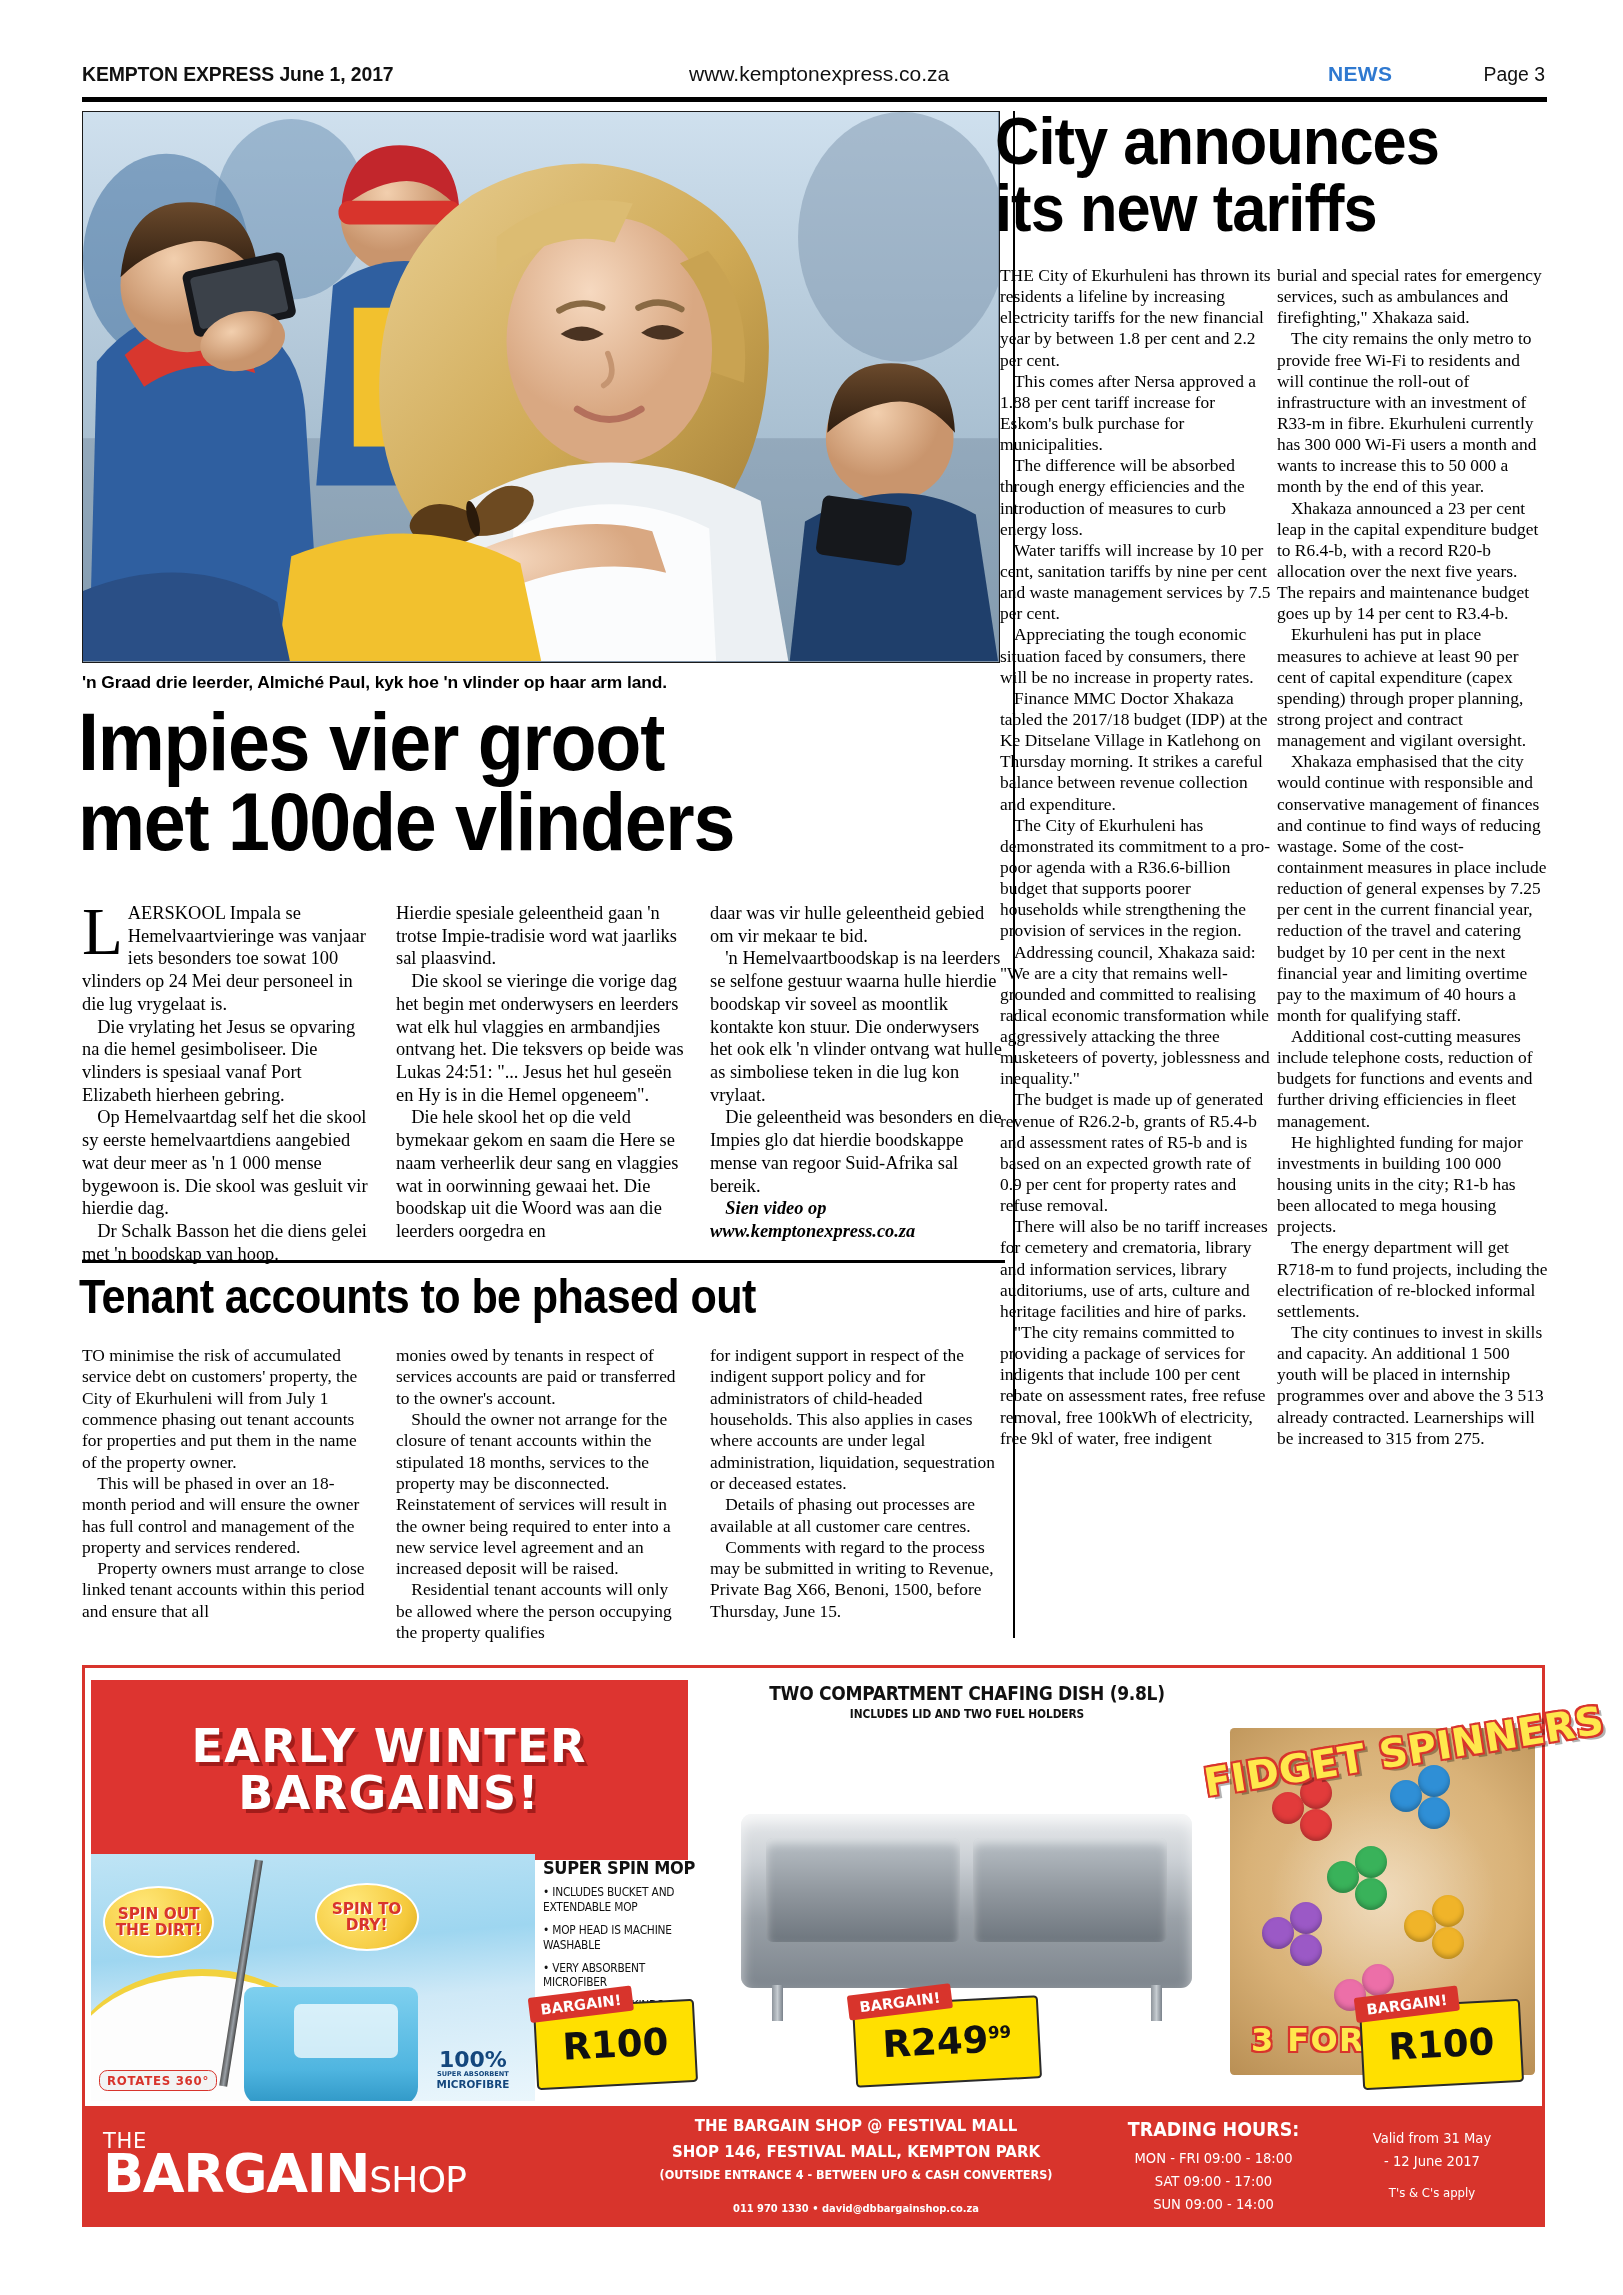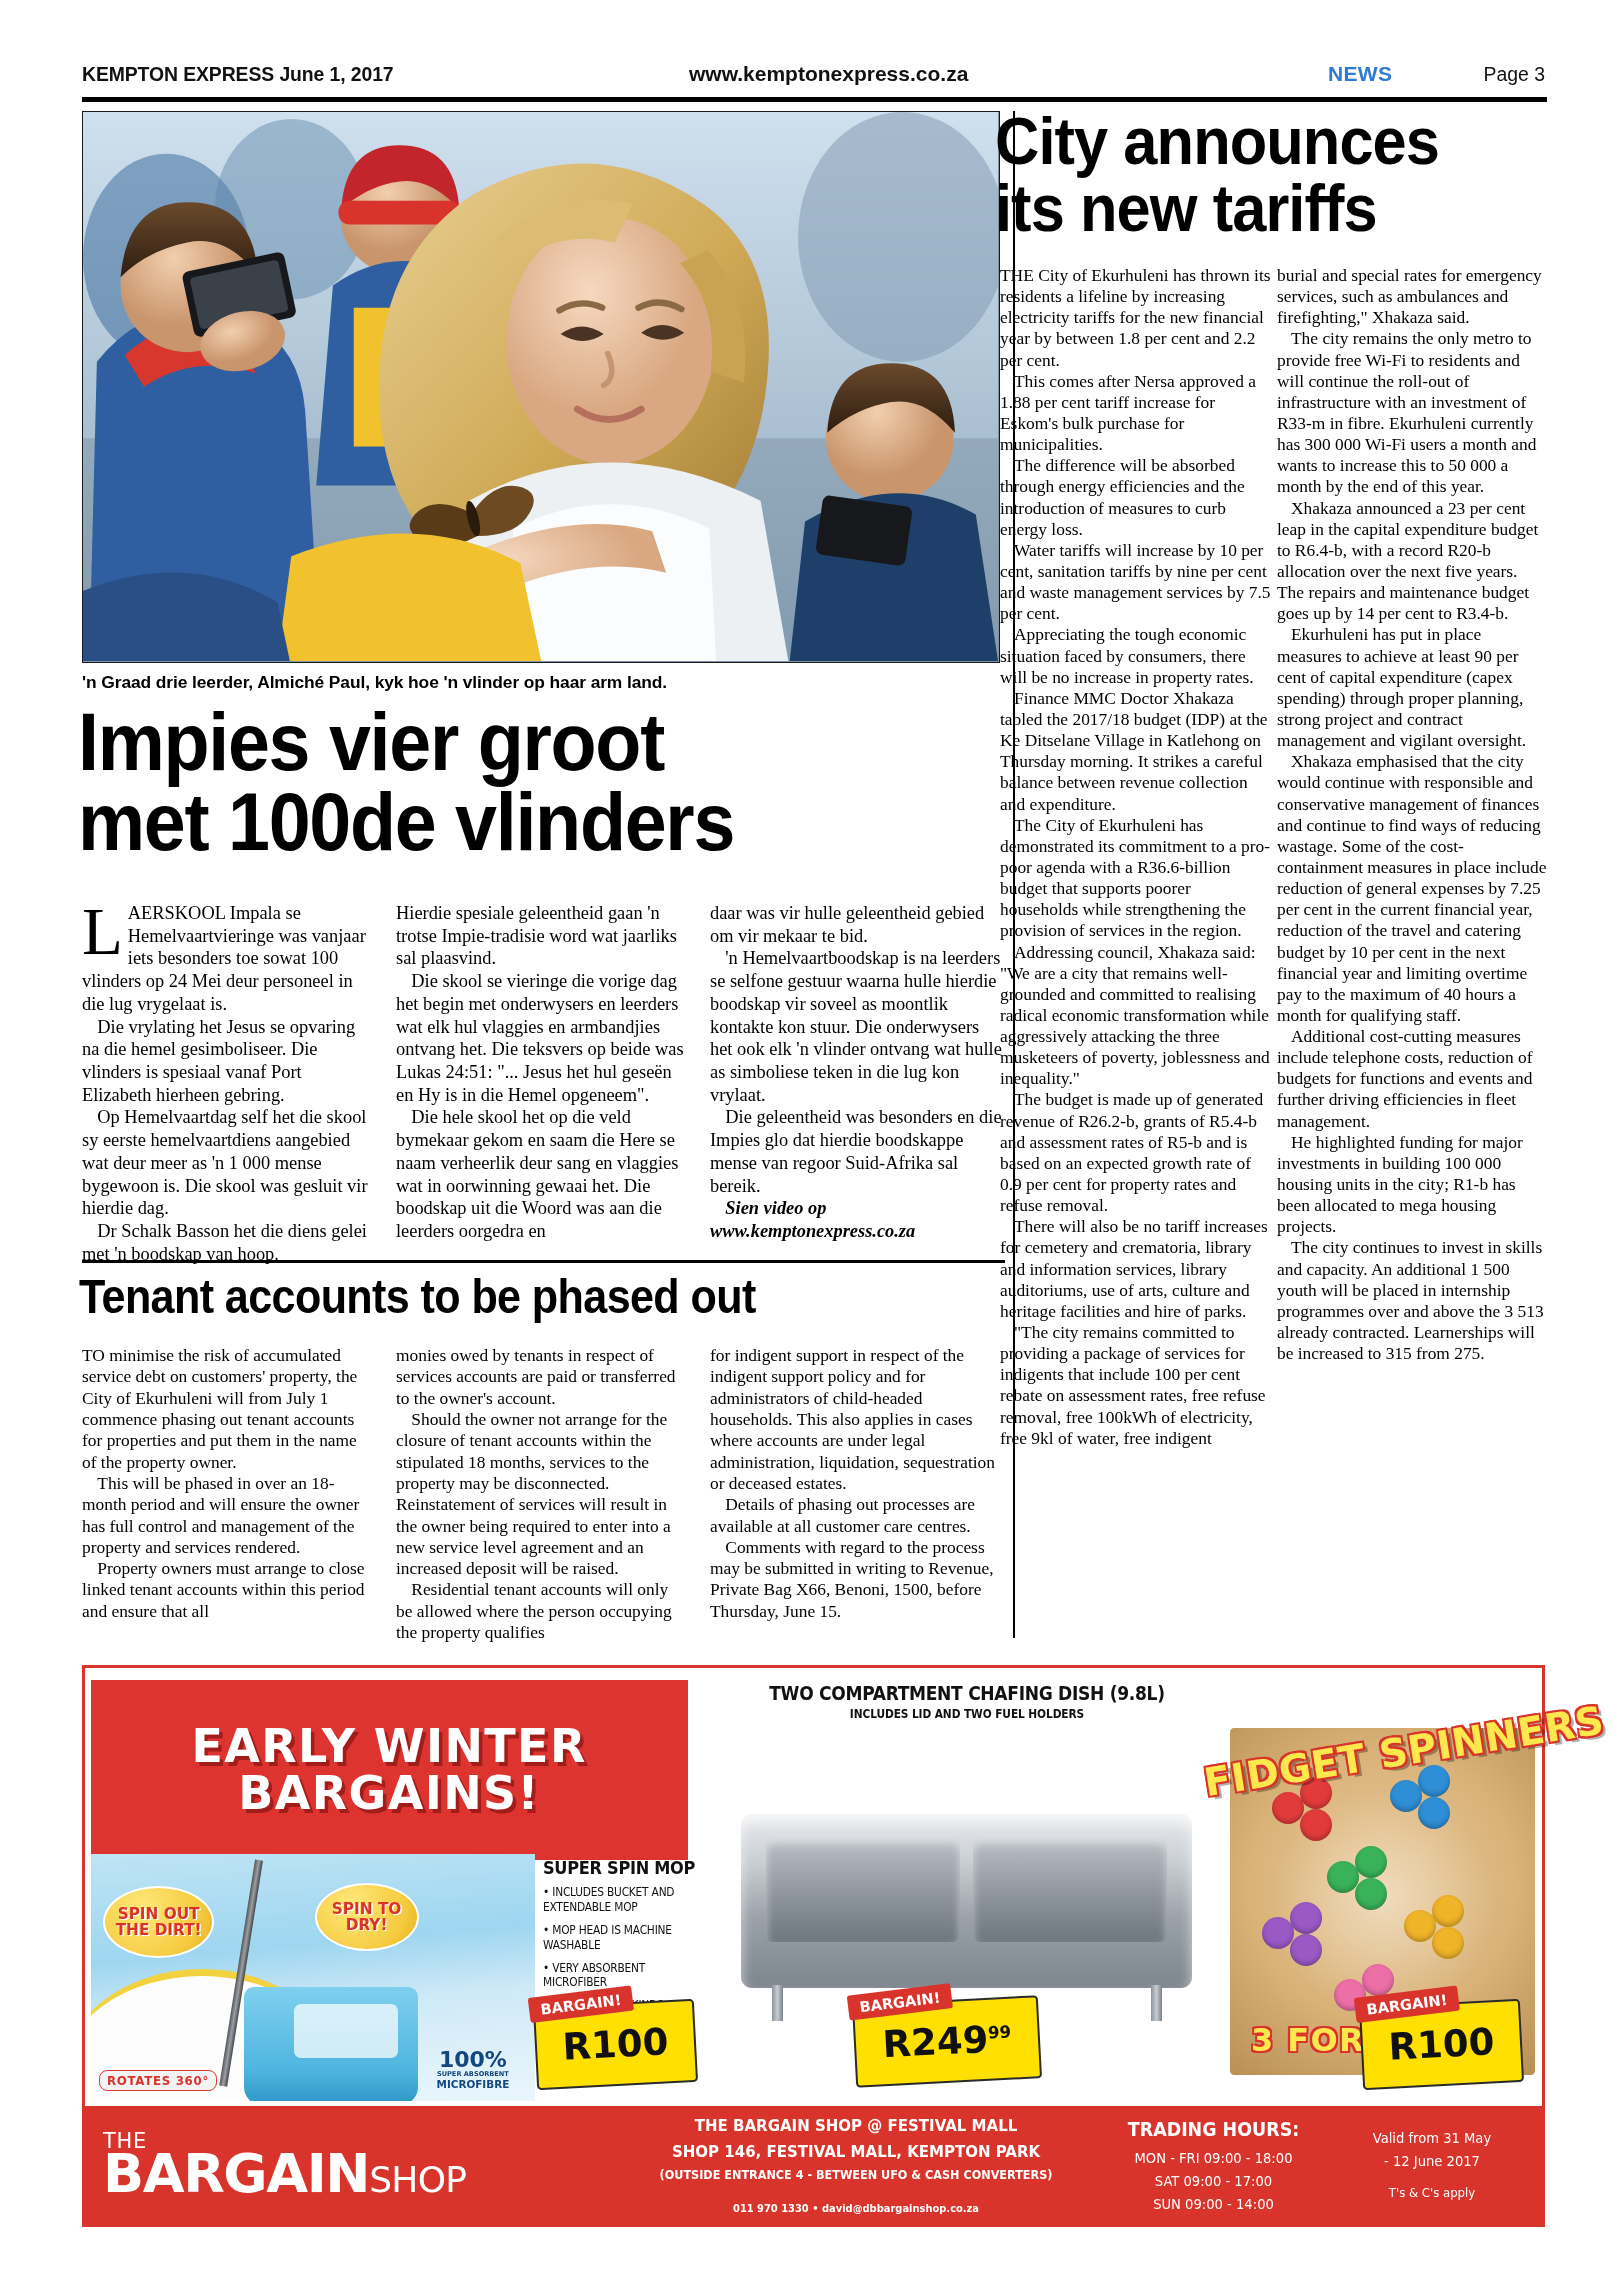--- a/index.html
+++ b/index.html
@@ -9,21 +9,21 @@
     font-family: "Liberation Serif", serif;
   }
   .page { position: relative; width: 1624px; height: 2295px; background:#fff; overflow:hidden;padding-left:40px; }
 
   
   .masthead {
     position:absolute; left:82px; top:54px; width:1463px; height:40px;
     display:flex; align-items:center; font-family:"Liberation Sans", sans-serif;
   }
   .mast-left { font-size:19.4px; font-weight:600; letter-spacing:-0.1px; color:#111; white-space:nowrap; }
-  .mast-url  { font-size:21px; font-weight:700; color:#111; position:absolute; left:607px; white-space:nowrap;}
+  .mast-url  { font-size:21px; font-weight:400; color:#111; position:absolute; left:607px; white-space:nowrap;}
   .mast-news { font-size:21px; font-weight:700; color:#2f79d0; position:absolute; left:1246px; letter-spacing:0.3px;}
   .mast-page { font-size:19.4px; font-weight:500; color:#111; position:absolute; right:0; }
   .mast-rule { position:absolute; left:82px; top:97px; width:1465px; height:4.9px; background:#000; }
 
   
   .photo-wrap {
     position:absolute; left:82px; top:111px; width:918px; height:552px;
     border:1.4px solid #1a1a1a; overflow:hidden; background:#7f93a8;
   }
   .photo-canvas { position:absolute; inset:0; }
@@ -445,20 +445,21 @@
       <p>"The city remains committed to providing a package of services for indigents that include 100 per cent rebate on assessment rates, free refuse removal, free 100kWh of electricity, free 9kl of water, free indigent</p>
     </div>
     <div class="tar-col">
       <p class="first">burial and special rates for emergency services, such as ambulances and firefighting," Xhakaza said.</p>
       <p>The city remains the only metro to provide free Wi-Fi to residents and will continue the roll-out of infrastructure with an investment of R33-m in fibre. Ekurhuleni currently has 300 000 Wi-Fi users a month and wants to increase this to 50 000 a month by the end of this year.</p>
       <p>Xhakaza announced a 23 per cent leap in the capital expenditure budget to R6.4-b, with a record R20-b allocation over the next five years. The repairs and maintenance budget goes up by 14 per cent to R3.4-b.</p>
       <p>Ekurhuleni has put in place measures to achieve at least 90 per cent of capital expenditure (capex spending) through proper planning, strong project and contract management and vigilant oversight.</p>
       <p>Xhakaza emphasised that the city would continue with responsible and conservative management of finances and continue to find ways of reducing wastage. Some of the cost-containment measures in place include reduction of general expenses by 7.25 per cent in the current financial year, reduction of the travel and catering budget by 10 per cent in the next financial year and limiting overtime pay to the maximum of 40 hours a month for qualifying staff.</p>
       <p>Additional cost-cutting measures include telephone costs, reduction of budgets for functions and events and further driving efficiencies in fleet management.</p>
       <p>He highlighted funding for major investments in building 100 000 housing units in the city; R1-b has been allocated to mega housing projects.</p>
+      <p>The energy department will get R718-m to fund projects, including the electrification of re-blocked informal settlements.</p>
       <p>The city continues to invest in skills and capacity. An additional 1 500 youth will be placed in internship programmes over and above the 3 513 already contracted. Learnerships will be increased to 315 from 275.</p>
     </div>
   </div>
 
   <div class="ad">
     <div class="ad-top">
 
       <div class="ad-red-band">
         <div class="ad-slogan">
           <span>EARLY WINTER</span>

